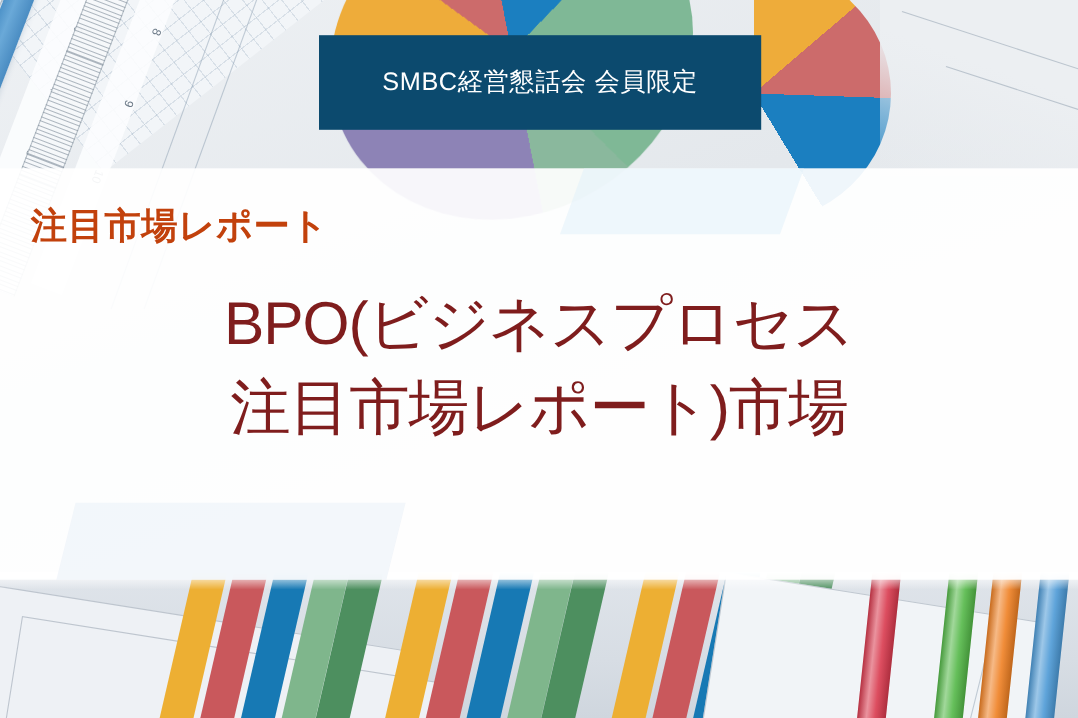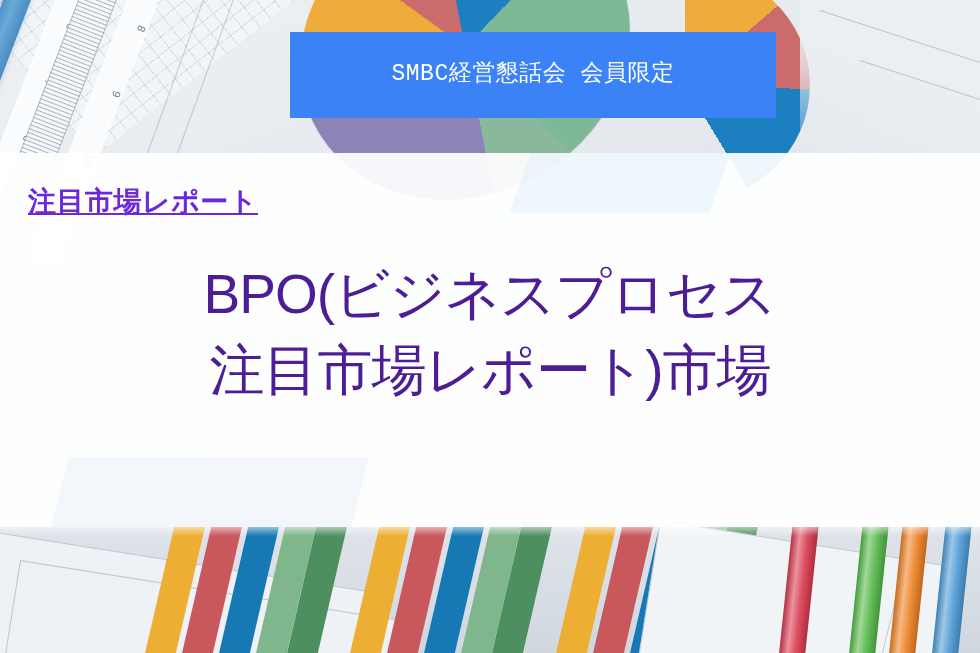--- a/index.html
+++ b/index.html
@@ -228,30 +228,29 @@
     height: 70px;
     background: rgba(232,240,248,0.5);
     transform: skewX(-14deg);
   }
 
   
   .banner {
     position: absolute;
     left: 290px;
     top: 32px;
-    width: 486px;
+    width: 402px;
     height: 86px;
-    background: #3b82f6;
+    background: #0c4a6e;
     display: flex;
     flex-direction: column;
     align-items: center;
     justify-content: center;
     gap: 2px;
     z-index: 5;
-    font-family: Liberation Mono, monospace;
   }
   .banner-line {
     color: #ffffff;
     font-size: 23px;
     line-height: 1.28;
     letter-spacing: 0.5px;
     white-space: nowrap;
   }
 
   
@@ -260,33 +259,32 @@
     left: 0;
     top: 153px;
     width: 980px;
     height: 374px;
     z-index: 6;
   }
   .kicker {
     position: absolute;
     left: 28px;
     top: 30px;
-    font-size: 28px;
+    font-size: 33px;
     font-weight: bold;
-    color: #6d28d9;
+    color: #c2410c;
     letter-spacing: 0.5px;
-    text-decoration: underline;
   }
   .main-title {
     position: absolute;
     left: 0;
     top: 104px;
     width: 980px;
     text-align: center;
-    color: #4c1d95;
+    color: #7f1d1d;
     font-size: 55px;
     line-height: 1.38;
     letter-spacing: -1px;
   }
   .main-title .tline { display: block; }
   .pubdate {
     position: absolute;
     left: 0;
     top: 290px;
     width: 980px;

